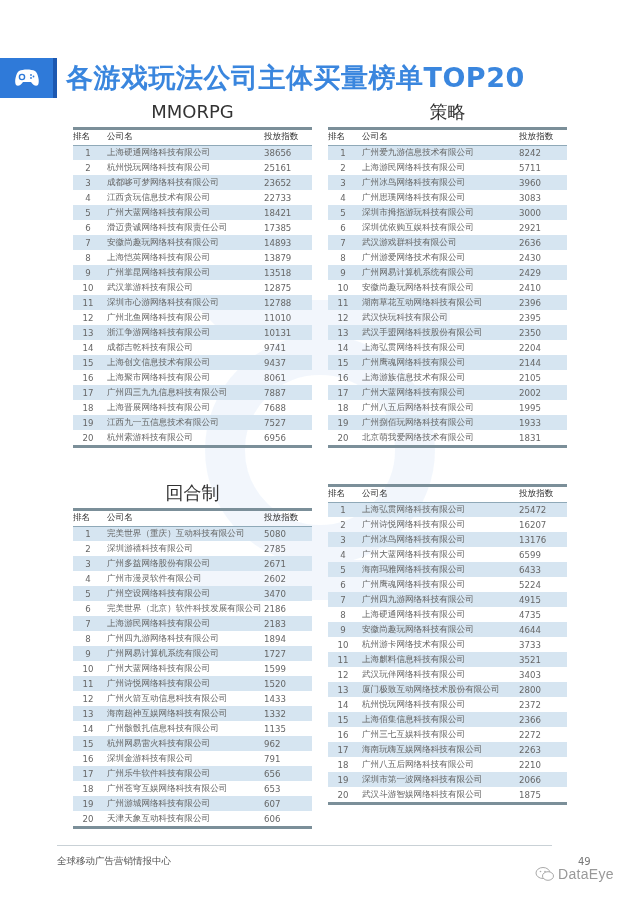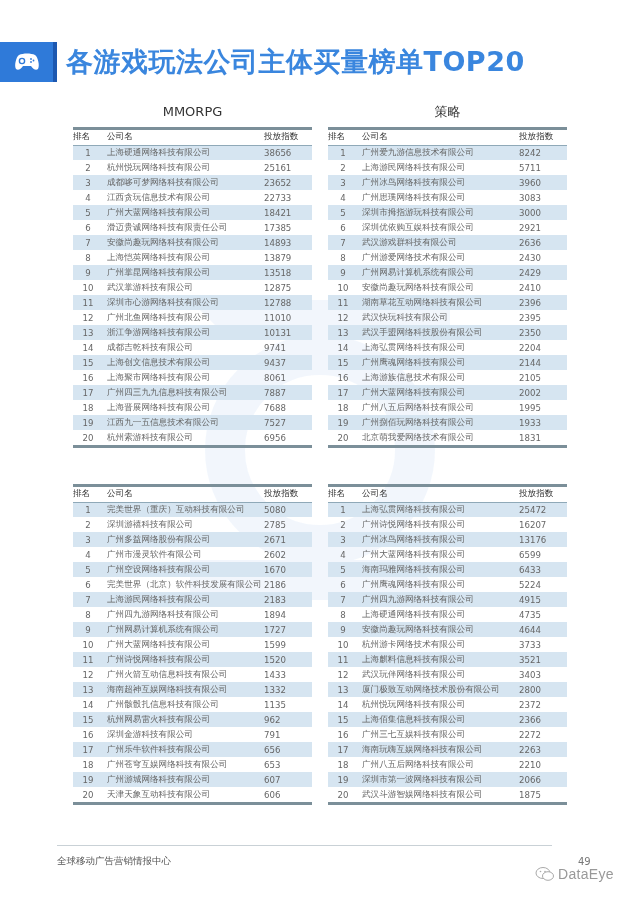--- a/index.html
+++ b/index.html
@@ -4,34 +4,34 @@
 <style>
   * { box-sizing: border-box; margin: 0; padding: 0; }
   html, body { width: 640px; height: 904px; background: #ffffff; overflow: hidden; }
   body { position: relative; font-family: "DejaVu Sans", "Liberation Sans", sans-serif; color: #555; }
 
   .watermark {
     position: absolute; left: 150px; top: 240px; width: 340px; height: 420px;
     pointer-events: none; opacity: 0.06;
   }
 
-  .header { position: absolute; left: 0; top: 42px; height: 40px; width: 640px; }
+  .header { position: absolute; left: 0; top: 58px; height: 40px; width: 640px; }
   .header-icon-box {
     position: absolute; left: 0; top: 0; width: 57px; height: 40px;
     background: #2f7ad9; border-right: 4px solid #1d58b0;
     display: flex; align-items: center; justify-content: center;
   }
   .header-title {
     position: absolute; left: 66px; top: 1px; font-size: 27px; font-weight: bold;
     color: #3a86de; letter-spacing: 0.5px; line-height: 38px; white-space: nowrap;
   }
 
   .panel { position: absolute; width: 239px; }
   .panel-title {
-    text-align: center; font-size: 13px; color: #333; height: 24px; line-height: 24px;
+    text-align: center; font-size: 18px; color: #333; height: 24px; line-height: 24px;
   }
   .panel-rule-top { height: 3px; background: #7b8f99; margin-top: 3px; }
   .panel-rule-bottom { height: 3px; background: #7b8f99; }
 
   table { width: 100%; border-collapse: collapse; font-size: 8.6px; }
   th {
     font-weight: normal; color: #333; height: 15px; text-align: left;
     font-size: 8.6px; border-bottom: 1px solid #8fa9b8;
   }
   td { height: 15px; color: #666; white-space: nowrap; }
@@ -300,20 +300,21 @@
           <td class="c-rank">20</td>
           <td class="c-name">北京萌我爱网络技术有限公司</td>
           <td class="c-val">1831</td>
         </tr>
       </tbody>
     </table>
   <div class="panel-rule-bottom"></div>
 </div>
 
 <div class="panel" style="left:73px; top:481px;">
+  <div class="panel-title">回合制</div>
   <div class="panel-rule-top"></div>
   <table>
       <thead>
         <tr>
           <th class="c-rank">排名</th>
           <th class="c-name">公司名</th>
           <th class="c-val">投放指数</th>
         </tr>
       </thead>
       <tbody>
@@ -333,21 +334,21 @@
           <td class="c-val">2671</td>
         </tr>
         <tr class="">
           <td class="c-rank">4</td>
           <td class="c-name">广州市漫灵软件有限公司</td>
           <td class="c-val">2602</td>
         </tr>
         <tr class="alt">
           <td class="c-rank">5</td>
           <td class="c-name">广州空设网络科技有限公司</td>
-          <td class="c-val">1670</td>
+          <td class="c-val">3470</td>
         </tr>
         <tr class="">
           <td class="c-rank">6</td>
           <td class="c-name">完美世界（北京）软件科技发展有限公司</td>
           <td class="c-val">2186</td>
         </tr>
         <tr class="alt">
           <td class="c-rank">7</td>
           <td class="c-name">上海游民网络科技有限公司</td>
           <td class="c-val">2183</td>

